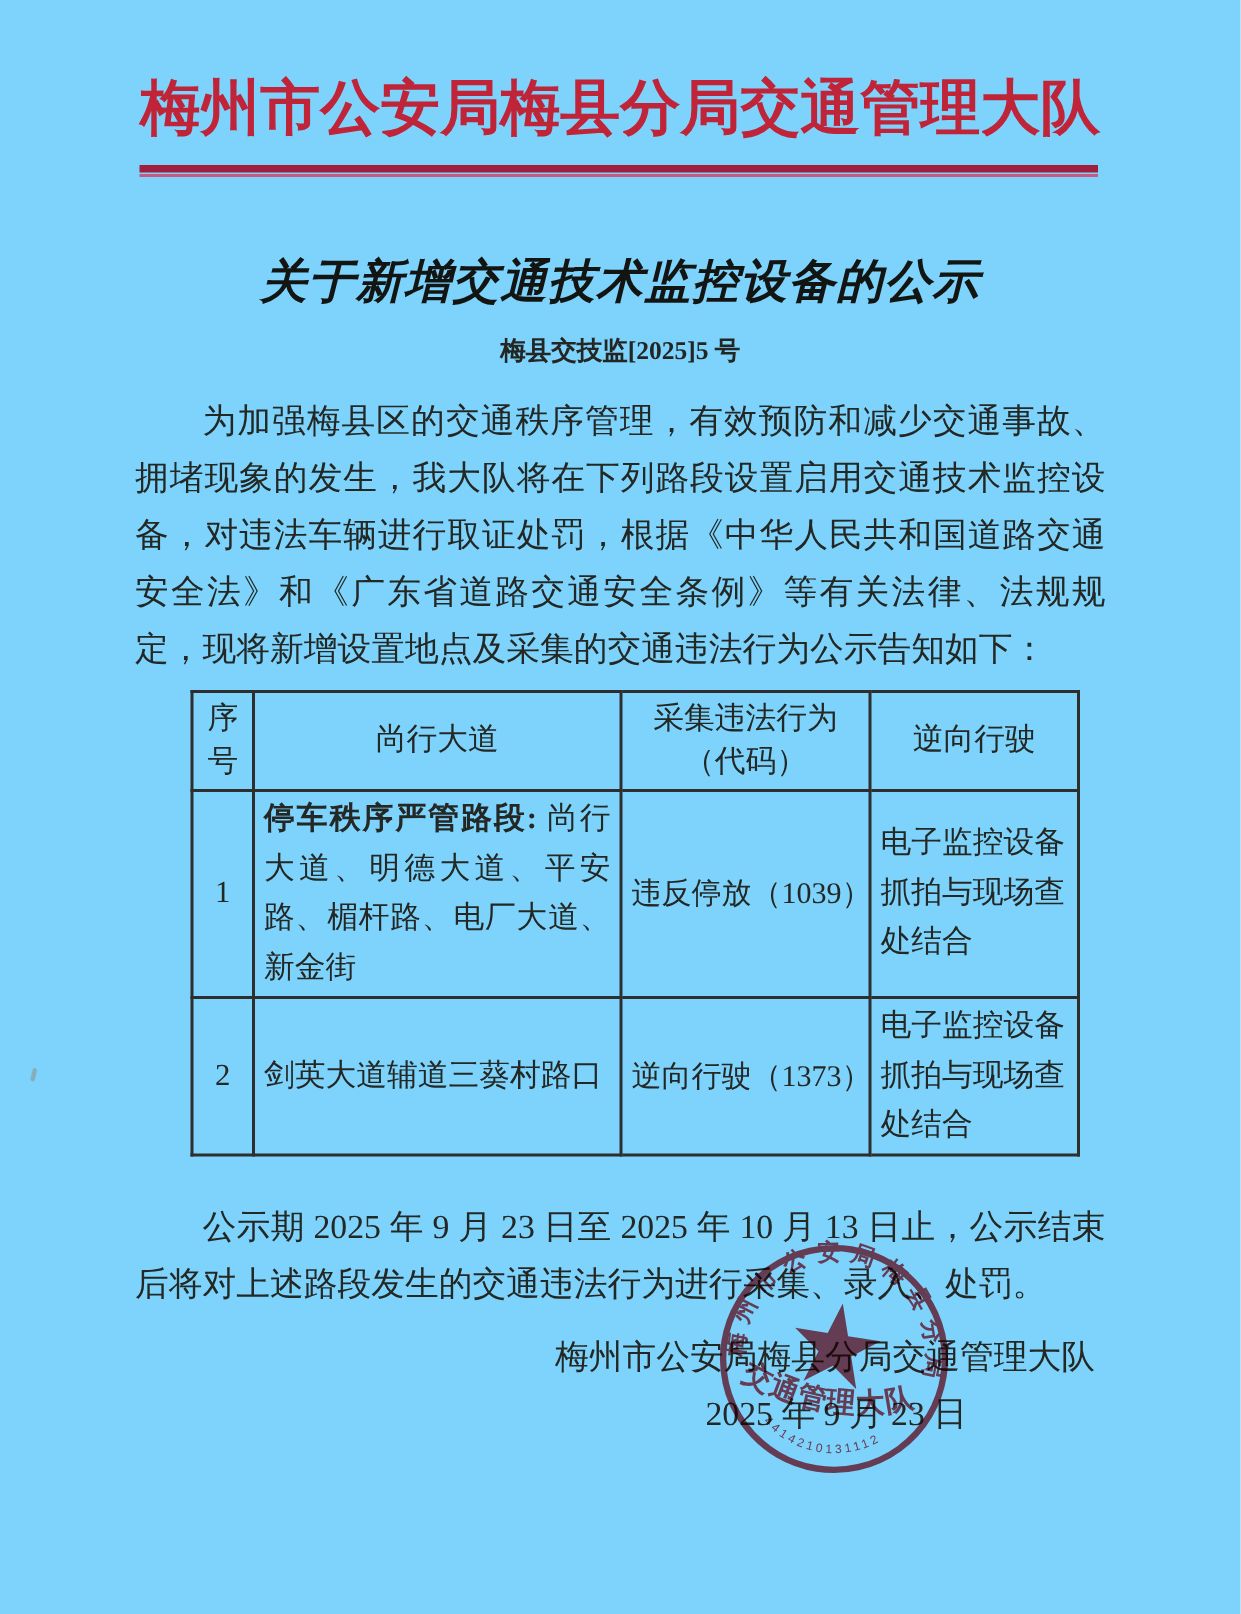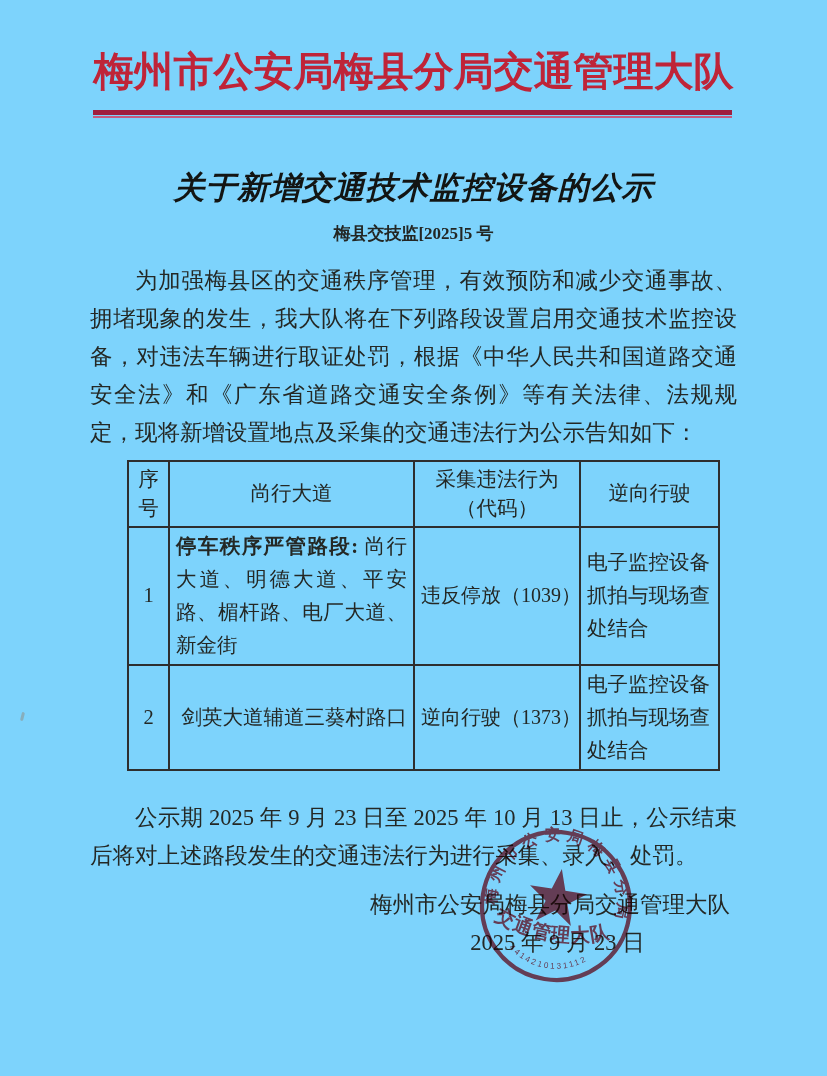--- a/index.html
+++ b/index.html
@@ -96,21 +96,21 @@
         <th>逆向行驶</th>
       </tr>
       <tr class="r1">
         <td class="no-cell">1</td>
         <td class="loc"><b>停车秩序严管路段: </b><span>尚行大道、明德大道、平安路、楣杆路、电厂大道、新金街</span></td>
         <td class="vio">违反停放（1039）</td>
         <td class="met">电子监控设备抓拍与现场查处结合</td>
       </tr>
       <tr class="r2">
         <td class="no-cell">2</td>
-        <td class="loc" style="text-align:right"><span>剑英大道辅道三葵村路口</span></td>
+        <td class="loc" style="text-align:left"><span>剑英大道辅道三葵村路口</span></td>
         <td class="vio">逆向行驶（1373）</td>
         <td class="met">电子监控设备抓拍与现场查处结合</td>
       </tr>
     </tbody>
   </table>
 
   <p class="para period">公示期 2025 年 9 月 23 日至 2025 年 10 月 13 日止，公示结束后将对上述路段发生的交通违法行为进行采集、录入、处罚。</p>
 
   <div class="sign-wrap">
     <div class="sign-agency">梅州市公安局梅县分局交通管理大队</div>

